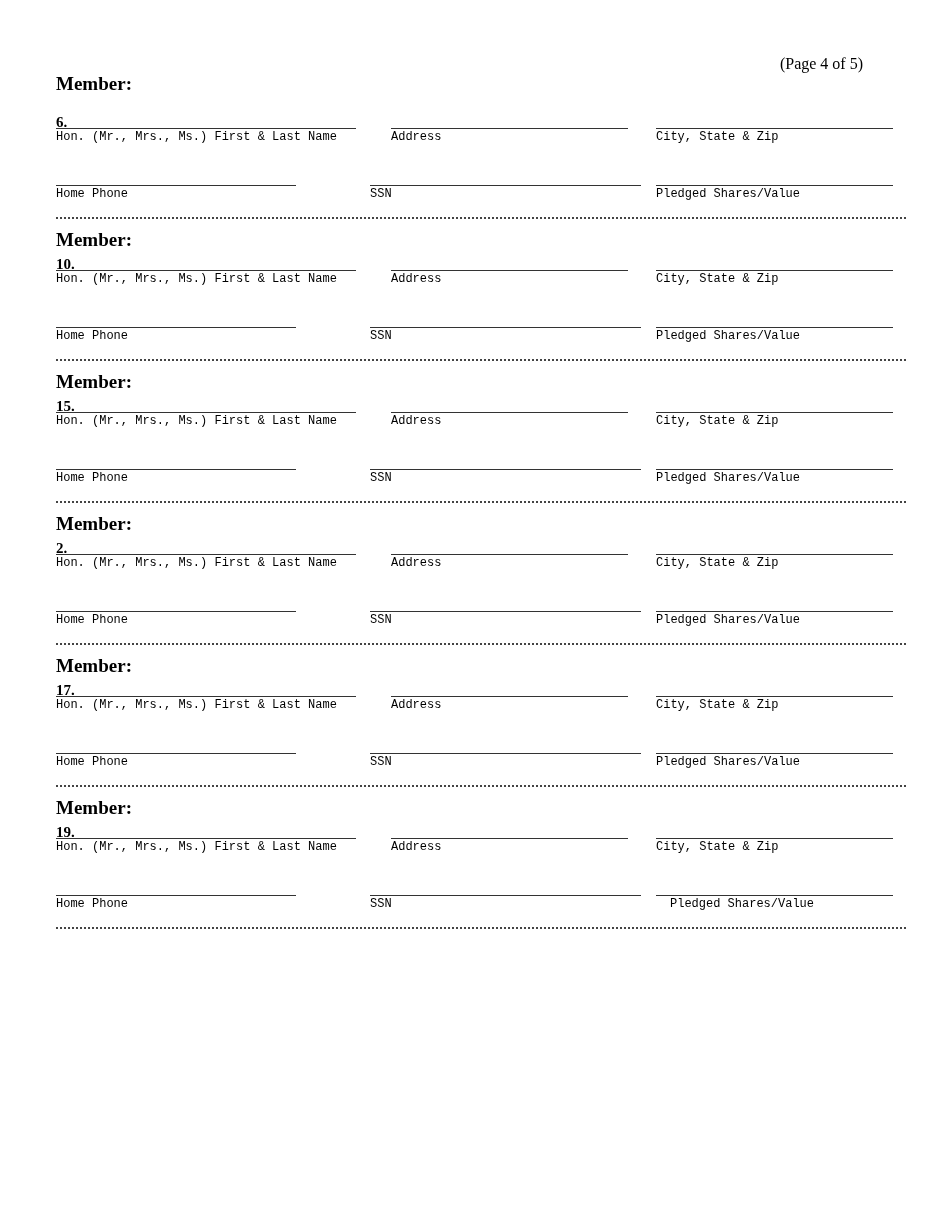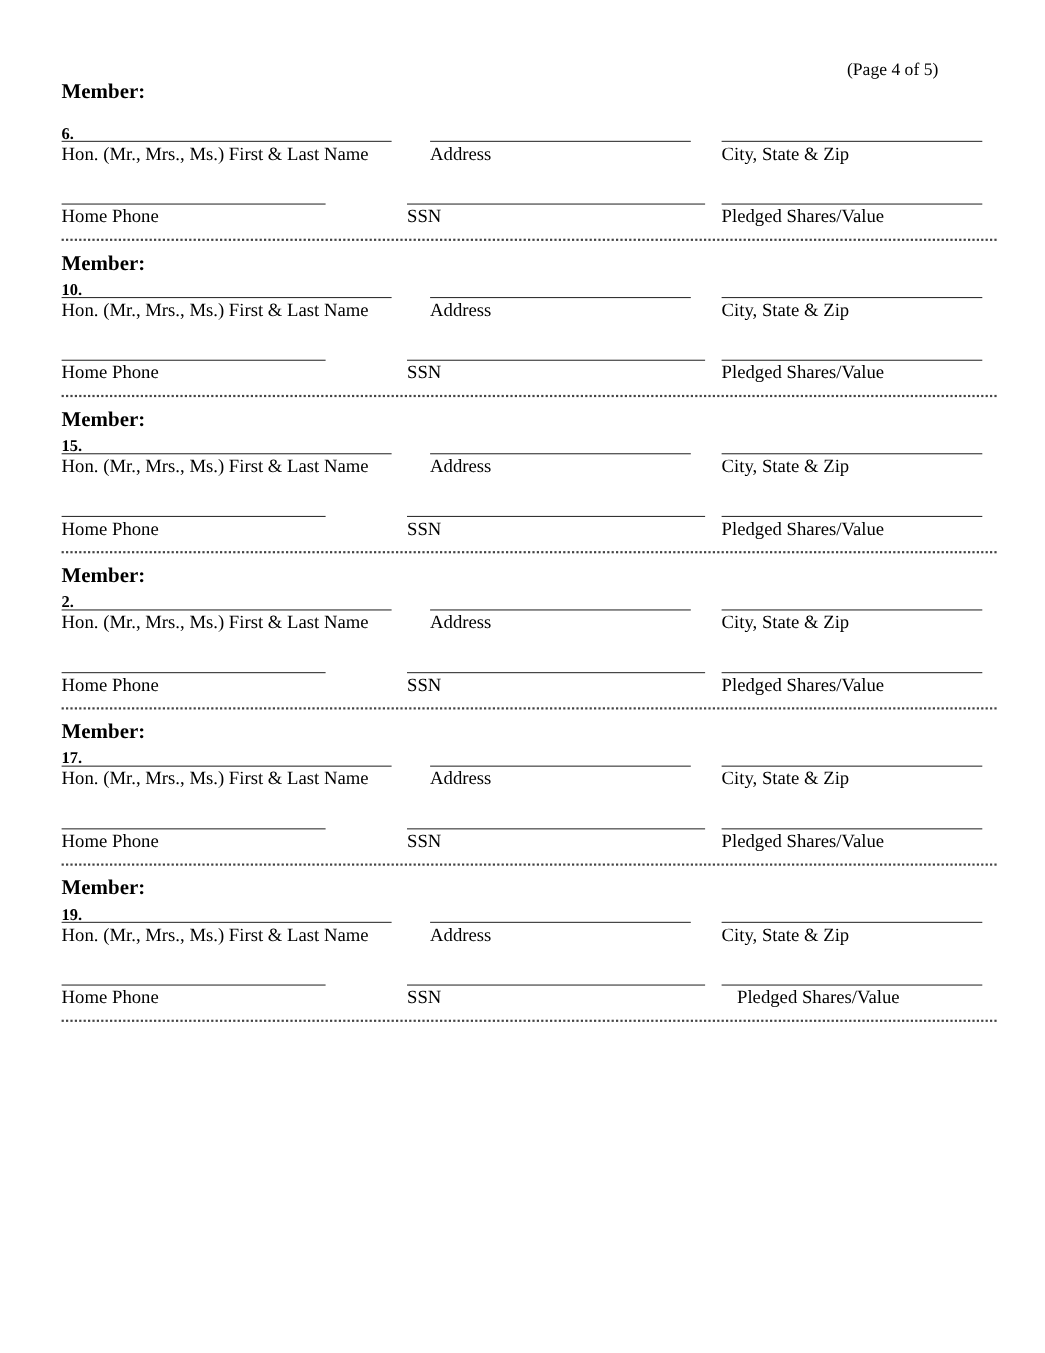--- a/index.html
+++ b/index.html
@@ -1,25 +1,25 @@
 <!DOCTYPE html>
 <html><head>
 <meta charset="utf-8">
 <style>
   html, body { margin: 0; padding: 0; background: #ffffff; }
   body { width: 950px; height: 1230px; position: relative; overflow: hidden;
          font-family: "Liberation Serif", "DejaVu Serif", serif; color: #000; }
-  .page-num { position: absolute; top: 55px; left: 760px; width: 103px; text-align: center;
+  .page-num { position: absolute; top: 55px; left: 760px; width: 103px; text-align: right;
               font-size: 16px; }
   .first-heading { position: absolute; top: 73px; left: 56px; font-size: 19px; font-weight: bold; }
   .block { position: absolute; left: 0; width: 802px; height: 142px; }
   .block .heading { position: absolute; top: -26px; left: 56px; font-size: 19px; font-weight: bold; }
   .num { position: absolute; top: 1px; left: 56px; font-size: 15px; font-weight: bold; }
   .line { position: absolute; height: 0; border-top: 1px solid #333; }
-  .lbl { position: absolute; font-size: 17px; white-space: nowrap; }
+  .lbl { position: absolute; font-size: 12px; white-space: nowrap; font-family: Liberation Mono, monospace; }
   .lbl.center { text-align: left; }
   .dots { position: absolute; left: 56px; width: 850px; height: 0;
           border-top: 2px dotted #444; }
 </style>
 </head>
 <body>
 
 <div class="page-num">(Page 4 of 5)</div>
 
 <div class="block" style="top:113px;">

